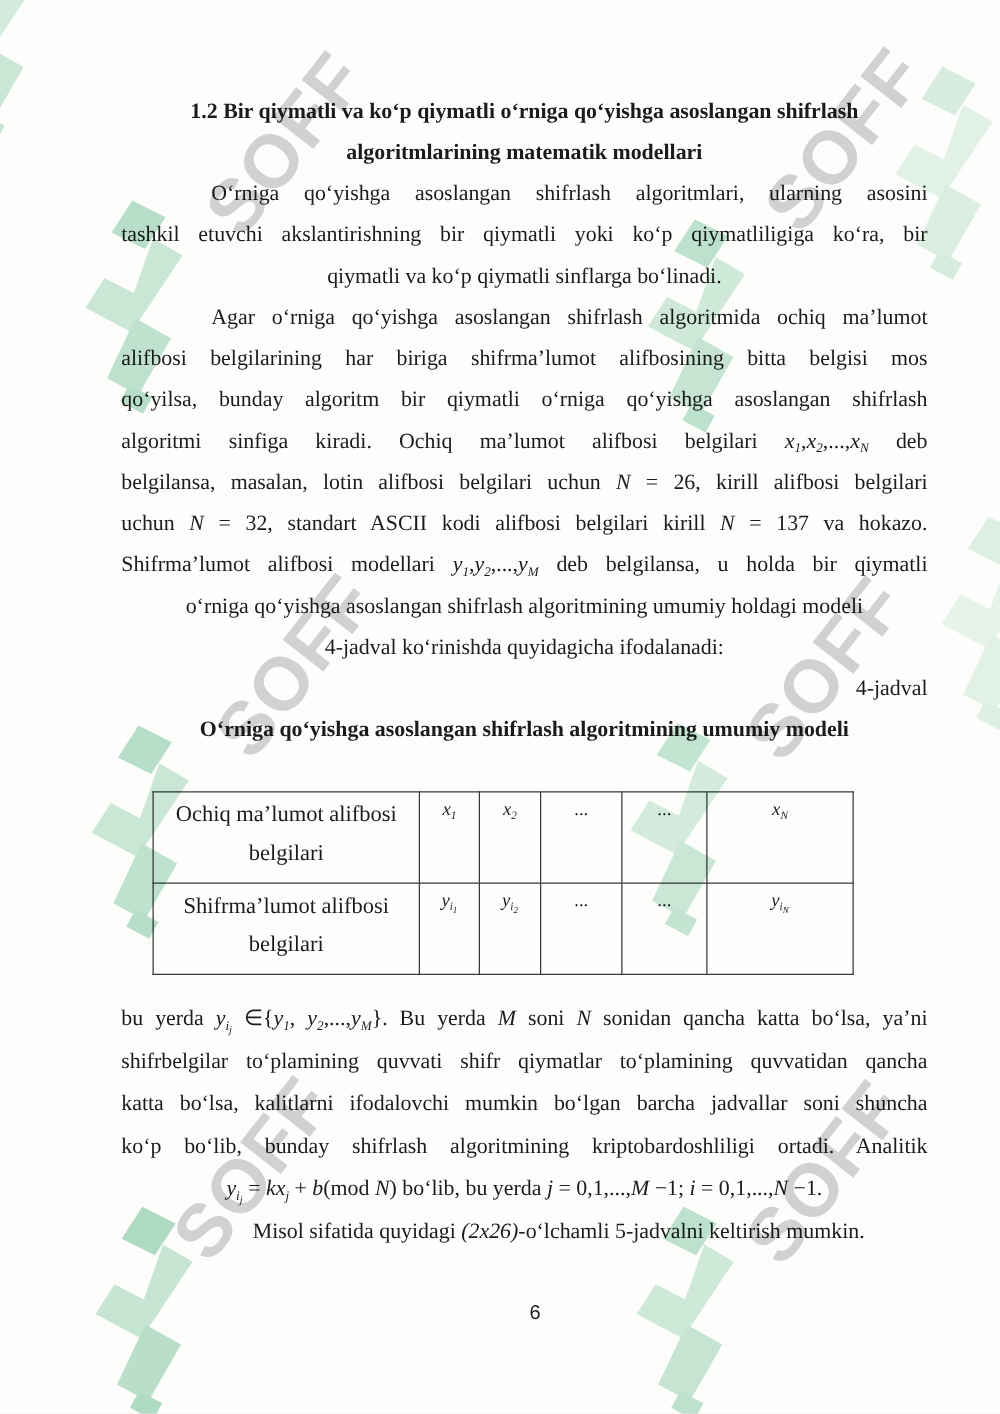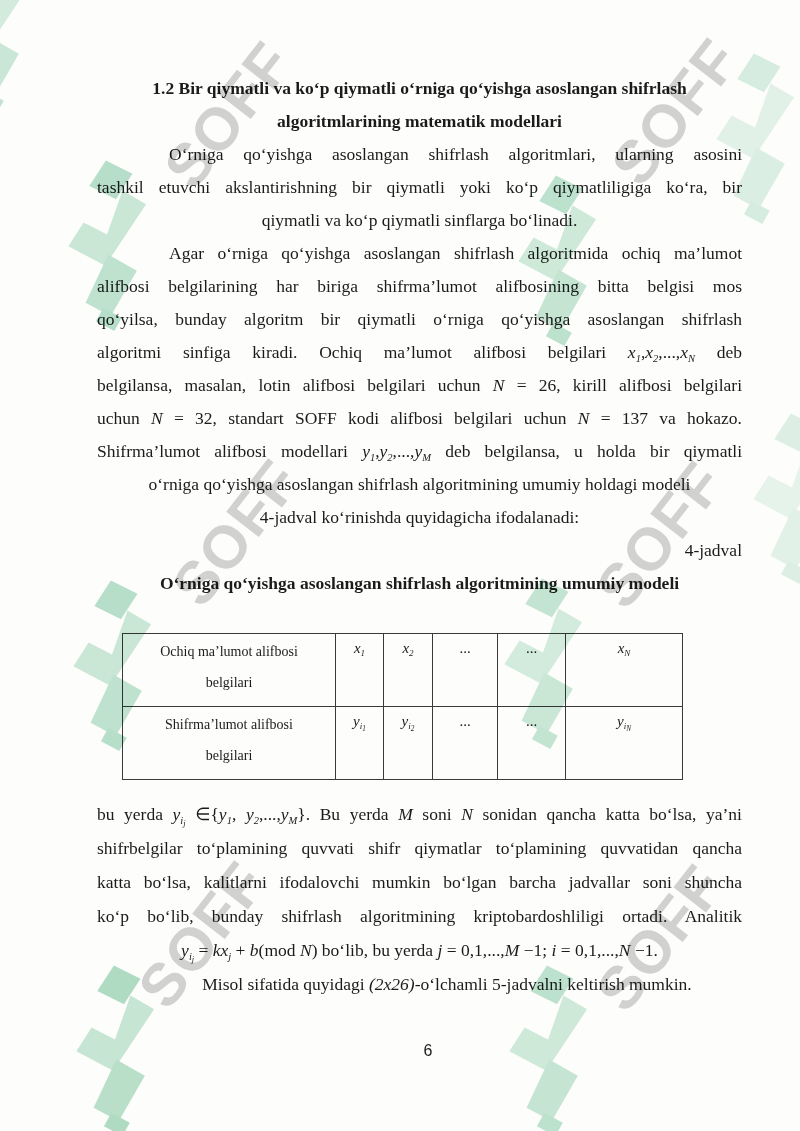--- a/index.html
+++ b/index.html
@@ -16,21 +16,21 @@
   .a-r{text-align:right;}
   .bold{font-weight:700;}
   .ital{font-style:italic;}
   .sg-r{font-style:normal;}
   .sg-i{font-style:italic;}
   .sg-m{font-style:italic;}
   .sg-ms{font-style:italic;font-size:.6em;vertical-align:-.35em;}
   .sg-mss{font-style:italic;font-size:.48em;vertical-align:-.75em;}
   table.model{position:absolute;left:122px;top:633px;z-index:1;border-collapse:collapse;table-layout:fixed;}
   table.model td{border:1.2px solid #3a3a3a;height:66px;vertical-align:top;text-align:center;
-                 font-size:14px;padding:2px 2px 0;overflow:hidden;}
+                 font-size:18px;padding:2px 2px 0;overflow:hidden;}
   table.model td.math{font-size:15px;padding-top:6px;margin-top:43px;}
   table.model td.lbl div{line-height:31px;}
   .pageno{position:absolute;left:97px;width:662px;top:1042px;text-align:center;
           font-size:16px;font-family:"Liberation Sans",sans-serif;z-index:1;}
   .wm-layer{position:absolute;inset:0;z-index:2;pointer-events:none;mix-blend-mode:multiply;}
   .wm{position:absolute;}
   .wm-soff{font-family:"Liberation Sans",sans-serif;font-weight:700;font-size:60px;
            letter-spacing:1px;color:#ababab;opacity:.52;white-space:nowrap;
            transform:translate(-50%,-50%) rotate(-52deg);}
   .wm-logo{transform:translate(-50%,-50%) rotate(-8deg);width:92px;height:172px;}
@@ -45,21 +45,21 @@
       <div class="line a-c bold"><span class="sg-r">1.2 Bir qiymatli va ko‘p qiymatli o‘rniga qo‘yishga asoslangan shifrlash</span></div>
       <div class="line a-c bold"><span class="sg-r">algoritmlarining matematik modellari</span></div>
       <div class="line a-j" style="padding-left: 72px;"><span class="sg-r">O‘rniga qo‘yishga asoslangan shifrlash algoritmlari, ularning asosini</span></div>
       <div class="line a-j"><span class="sg-r">tashkil etuvchi akslantirishning bir qiymatli yoki ko‘p qiymatliligiga ko‘ra, bir</span></div>
       <div class="line a-l"><span class="sg-r">qiymatli va ko‘p qiymatli sinflarga bo‘linadi.</span></div>
       <div class="line a-j" style="padding-left: 72px;"><span class="sg-r">Agar o‘rniga qo‘yishga asoslangan shifrlash algoritmida ochiq ma’lumot</span></div>
       <div class="line a-j"><span class="sg-r">alifbosi belgilarining har biriga shifrma’lumot alifbosining bitta belgisi mos</span></div>
       <div class="line a-j"><span class="sg-r">qo‘yilsa, bunday algoritm bir qiymatli o‘rniga qo‘yishga asoslangan shifrlash</span></div>
       <div class="line a-j"><span class="sg-r">algoritmi sinfiga kiradi. Ochiq ma’lumot alifbosi belgilari </span><span class="sg-m">x</span><span class="sg-ms">1</span><span class="sg-r">,</span><span class="sg-m">x</span><span class="sg-ms">2</span><span class="sg-r">,...,</span><span class="sg-m">x</span><span class="sg-ms">N</span><span class="sg-r"> deb</span></div>
       <div class="line a-j"><span class="sg-r">belgilansa, masalan, lotin alifbosi belgilari uchun </span><span class="sg-m">N</span><span class="sg-r"> = 26, kirill alifbosi belgilari</span></div>
-      <div class="line a-j"><span class="sg-r">uchun </span><span class="sg-m">N</span><span class="sg-r"> = 32, standart SOFF kodi alifbosi belgilari uchun </span><span class="sg-m">N</span><span class="sg-r"> = 137 va hokazo.</span></div>
+      <div class="line a-j"><span class="sg-r">uchun </span><span class="sg-m">N</span><span class="sg-r"> = 32, standart ASCII kodi alifbosi belgilari kirill </span><span class="sg-m">N</span><span class="sg-r"> = 137 va hokazo.</span></div>
       <div class="line a-j"><span class="sg-r">Shifrma’lumot alifbosi modellari </span><span class="sg-m">y</span><span class="sg-ms">1</span><span class="sg-r">,</span><span class="sg-m">y</span><span class="sg-ms">2</span><span class="sg-r">,...,</span><span class="sg-m">y</span><span class="sg-ms">M</span><span class="sg-r"> deb belgilansa, u holda bir qiymatli</span></div>
       <div class="line a-l"><span class="sg-r">o‘rniga qo‘yishga asoslangan shifrlash algoritmining umumiy holdagi modeli</span></div>
       <div class="line a-l"><span class="sg-r">4-jadval ko‘rinishda quyidagicha ifodalanadi:</span></div>
       <div class="line a-r ital"><span class="sg-r">4-jadval</span></div>
       <div class="line a-c bold"><span class="sg-r">O‘rniga qo‘yishga asoslangan shifrlash algoritmining umumiy modeli</span></div>
     </div>
 
   <table class="model">
       <tbody id="model-tbody">
         <tr>

